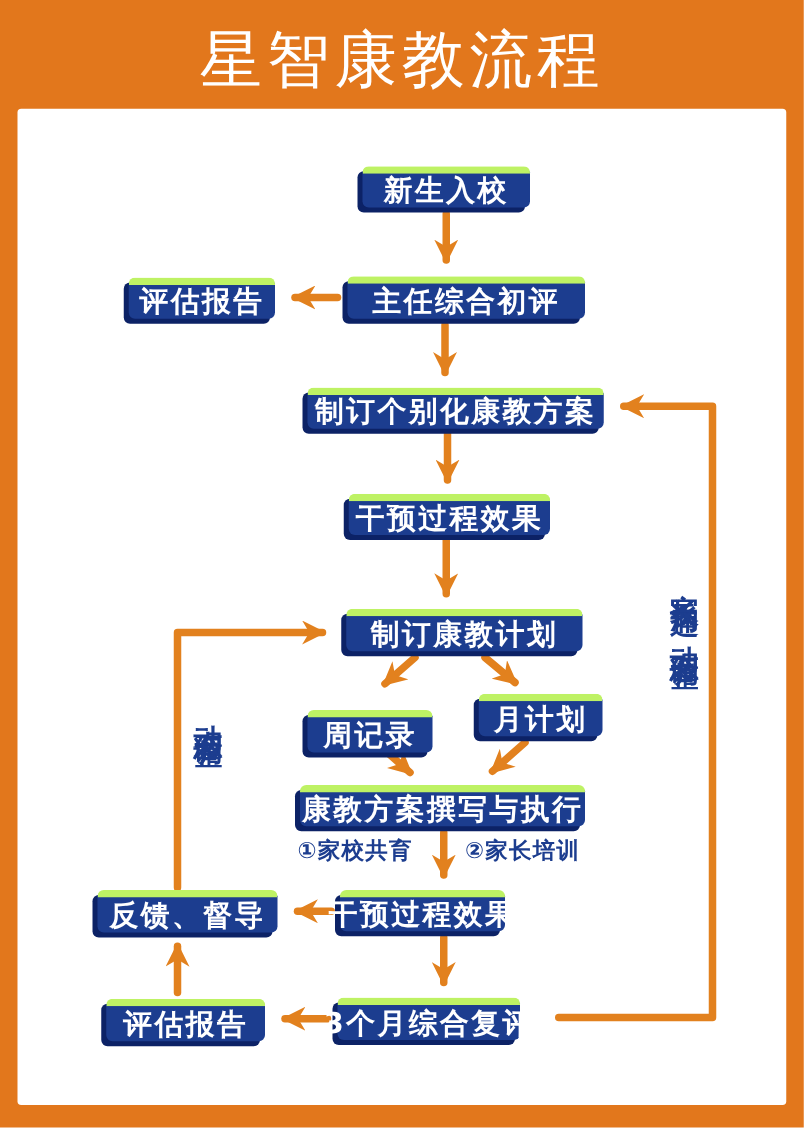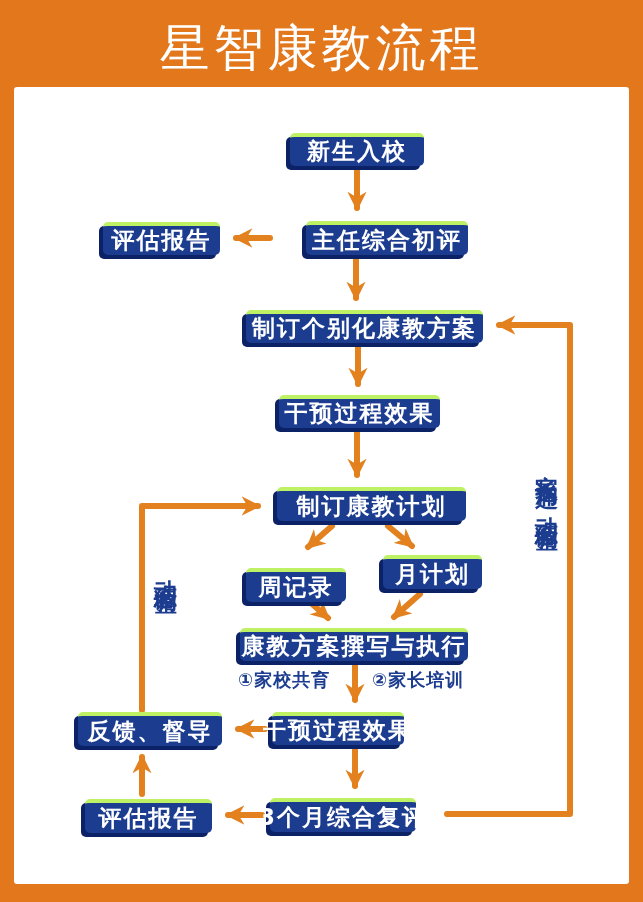--- a/index.html
+++ b/index.html
@@ -24,21 +24,21 @@
   .node{
     position:absolute;
     background:#1C3D8F;
     color:#ffffff;
     font-weight:bold;
     font-size:23px;
     letter-spacing:2px;
     display:flex;align-items:center;justify-content:center;
     white-space:nowrap;
     border-radius:5px;
-    border-top:4px solid #bef264;
+    border-top:6px solid #bef264;
     box-shadow:-4px 4px 0 #0C2266;
     box-sizing:border-box;
   }
   .note{
     position:absolute;
     color:#1C3D8F;
     font-weight:bold;
     font-size:18px;
     letter-spacing:1px;
     white-space:nowrap;
@@ -84,21 +84,21 @@
     <path d="M142,794 L142,757" marker-end="url(#ah)"></path>
     <path d="M142,710 L142,506 L258,506" marker-end="url(#ah)"></path>
     <path d="M447,814 L570,814 L570,325 L499,325" marker-end="url(#ah)"></path>
   </g>
 </svg>
 
 <div class="node" style="left:290px;top:133px;width:134px;height:33px;">
     <span>新生入校</span>
   </div>
 
-<div class="node" style="left:278px;top:221px;width:162px;height:34px;margin-left:28px;">
+<div class="node" style="left:278px;top:221px;width:190px;height:34px;">
     <span>主任综合初评</span>
   </div>
 
 <div class="node" style="left:103px;top:222px;width:117px;height:33px;">
     <span>评估报告</span>
   </div>
 
 <div class="node" style="left:246px;top:310px;width:237px;height:33px;">
     <span>制订个别化康教方案</span>
   </div>

